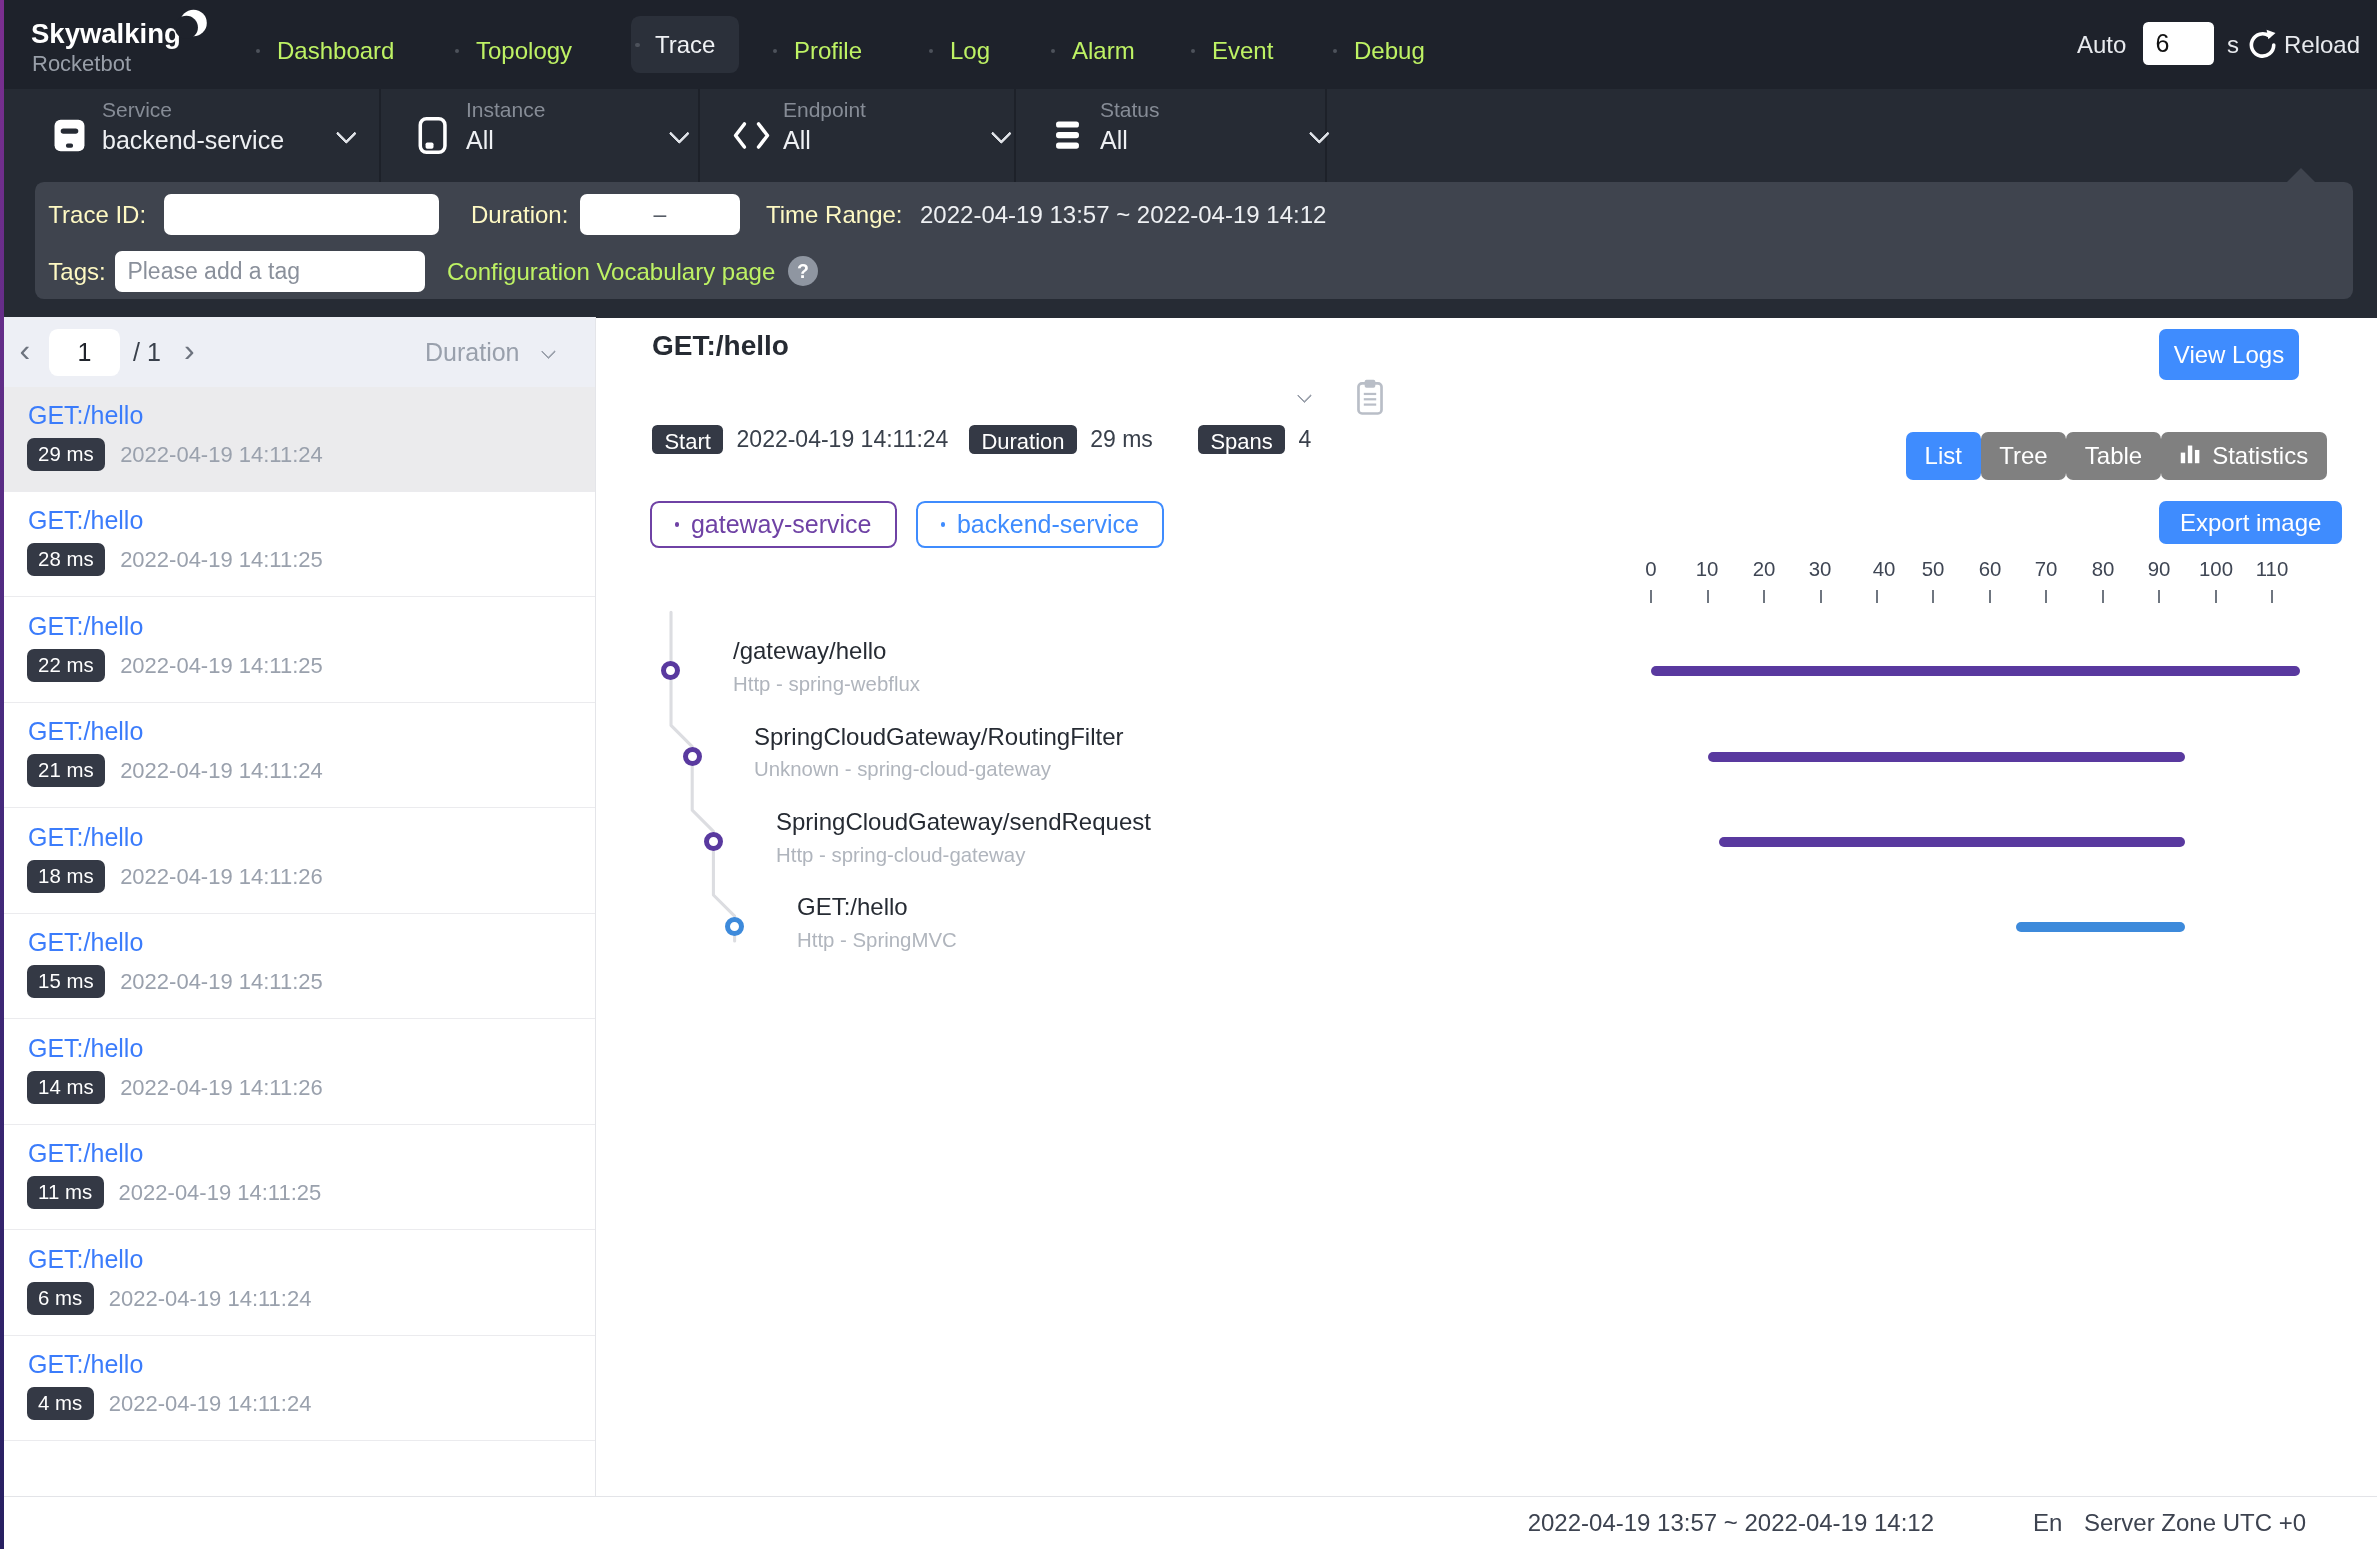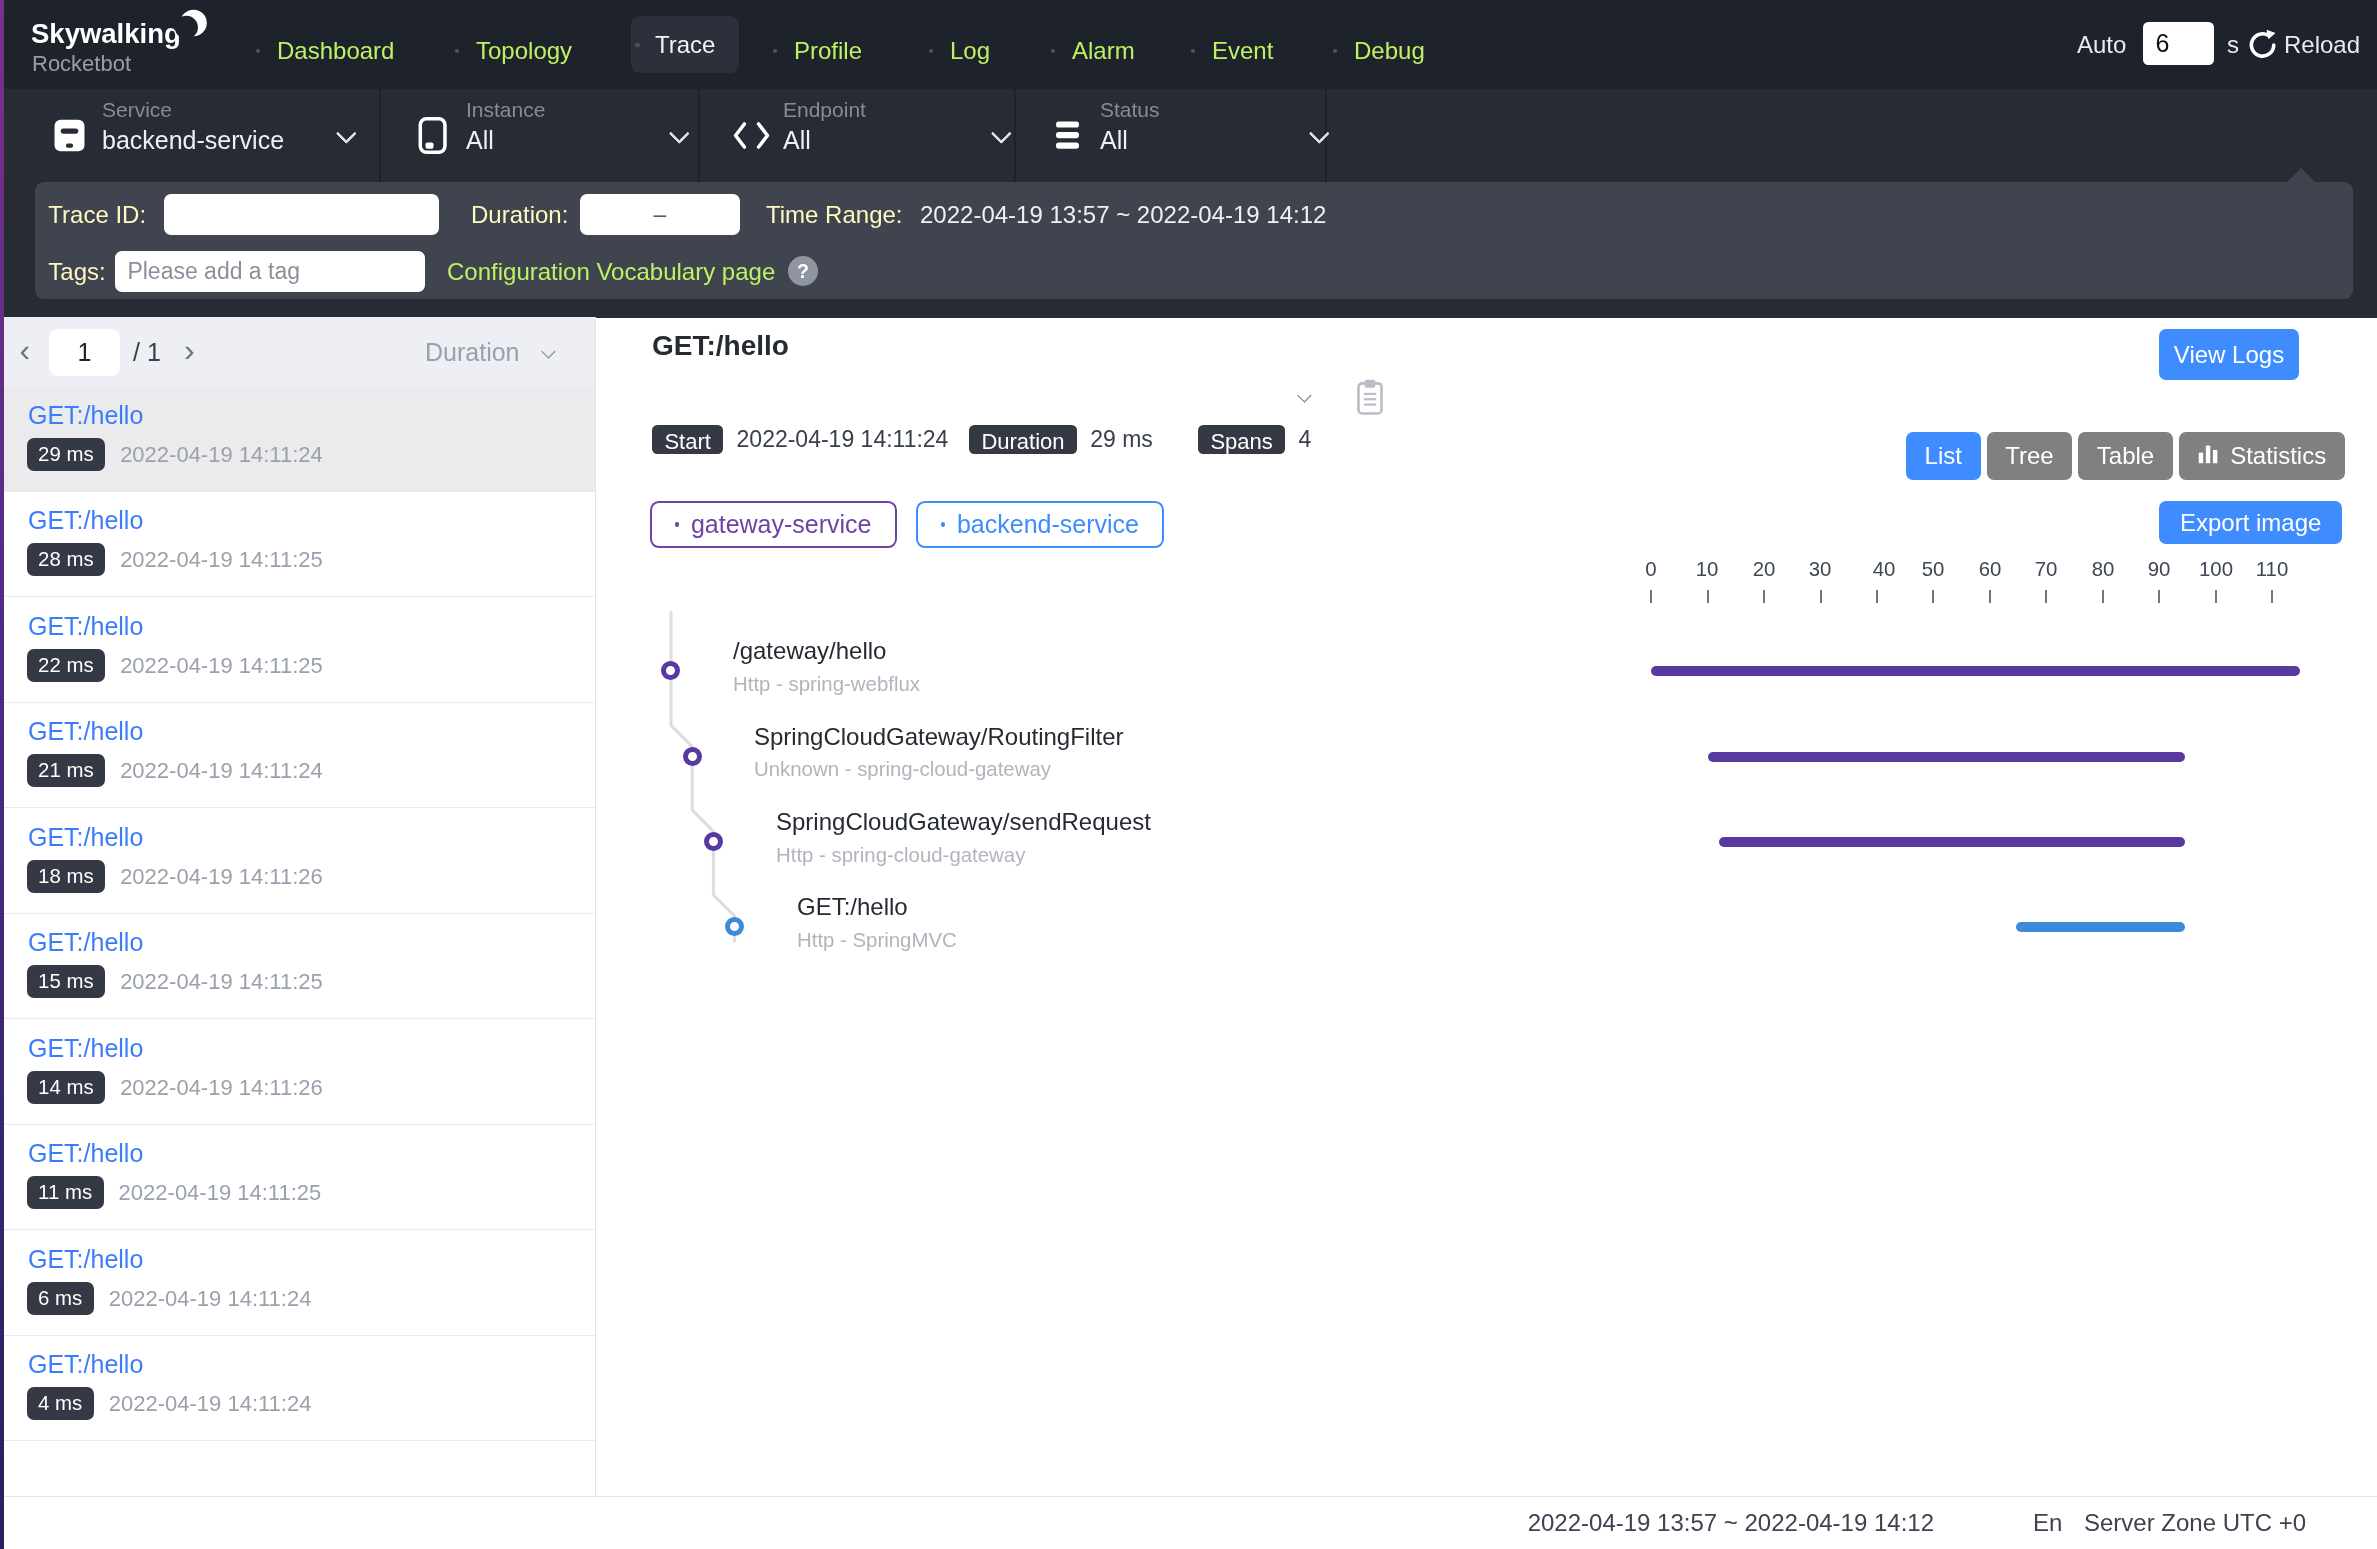--- a/index.html
+++ b/index.html
@@ -84,21 +84,21 @@
   .btn-viewlogs{position:absolute;left:2159px;top:329px;width:140px;height:51px;background:#3f8cfe;color:#fff;
                 font-size:24px;border-radius:7px;display:flex;align-items:center;justify-content:center;cursor:pointer;}
   .trace-select{position:absolute;left:669px;top:377px;width:658px;height:39px;border:1.8px solid #3f8cfe;border-radius:7px;
                 color:#3f8cfe;font-size:22px;line-height:36px;padding:0 35px 0 10.6px;box-sizing:border-box;cursor:pointer;
                 white-space:nowrap;overflow:hidden;}
   .ts-chev{position:absolute;left:1299px;top:390px;}
   .copy-icon{position:absolute;left:1353px;top:378px;cursor:pointer;}
   .badge-group{position:absolute;top:425px;display:flex;align-items:center;gap:13.3px;}
   .badge{background:#343945;color:#fff;font-size:22px;height:29px;line-height:34px;padding:0 12.4px;border-radius:5.3px;}
   .badge-val{font-size:23px;color:#39404b;}
-  .view-tabs{position:absolute;left:1906px;top:432px;display:flex;gap:6px;}
+  .view-tabs{position:absolute;left:1906px;top:432px;display:flex;gap:0;}
   .vtab{height:48px;padding:0 18.6px;border-radius:7px;background:#808080;color:#fff;font-size:24px;
         display:flex;align-items:center;gap:9.8px;cursor:pointer;}
   .vtab.active{background:#3f8cfe;}
   .chips{position:absolute;left:650px;top:501px;display:flex;gap:19.5px;}
   .chip{height:43px;border:2.2px solid;border-radius:8.9px;padding:0 23px;font-size:25px;
         display:flex;align-items:center;gap:11.5px;}
   .chip-dot{width:4.4px;height:4.4px;border-radius:50%;background:currentColor;}
   .btn-export{position:absolute;left:2159px;top:501px;height:43px;padding:0 21px;background:#3f8cfe;color:#fff;
               font-size:24px;border-radius:7px;display:flex;align-items:center;justify-content:center;cursor:pointer;}
 

